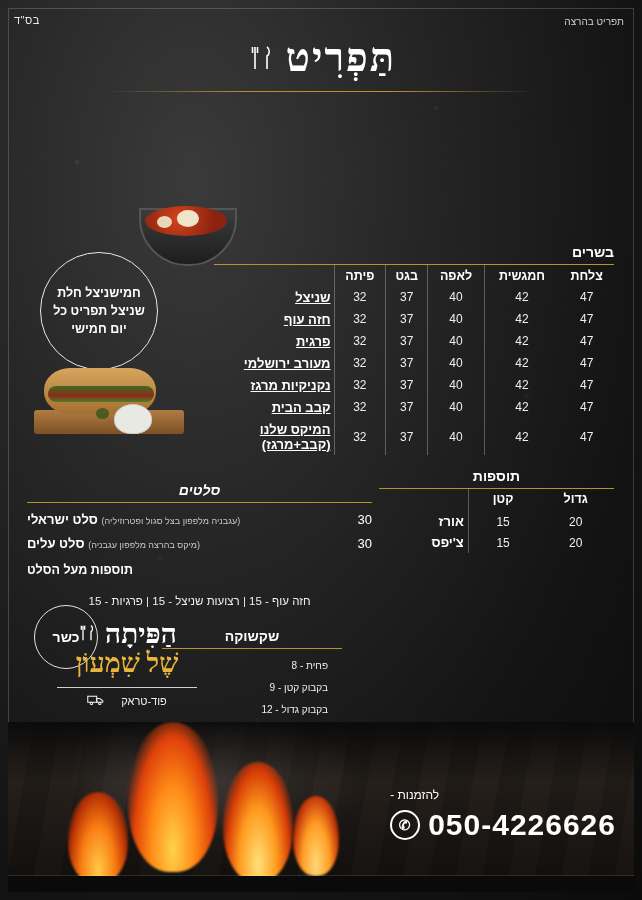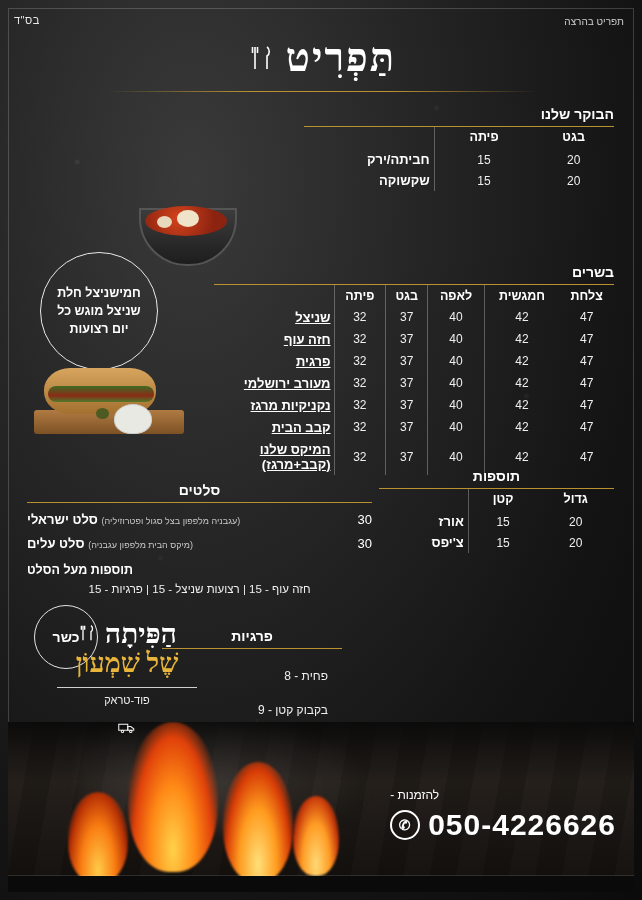--- a/index.html
+++ b/index.html
@@ -68,56 +68,56 @@
     font-size:12px;padding:3px 4px;text-align:center;color:#efefef;font-weight:normal;
   }
   .menu-table th{font-size:12.5px;color:#fff;font-weight:bold;padding-bottom:5px;}
   .menu-table td.name,.menu-table th.name{
     text-align:right;font-size:13px;font-weight:bold;color:#fff;width:42%;
   }
   .vsep{border-left:1px solid rgba(255,255,255,.28);}
 
   
   .meats{
-    position:absolute;top:244px;right:28px;width:400px;margin-top:20px;
+    position:absolute;top:244px;right:28px;width:400px;
   }
   .meats .menu-table td.name,.meats .menu-table th.name{width:30%;text-decoration:underline;}
   .meats .menu-table td,.meats .menu-table th{padding:3.5px 3px;}
 
   
   .extras{
     position:absolute;top:468px;right:28px;width:235px;
   }
   .extras .menu-table td.name,.extras .menu-table th.name{width:38%;}
 
   
   .salads{
     position:absolute;top:482px;right:270px;width:345px;text-align:right;
   }
-  .salads .sec-head{text-align:center;}
+  .salads .sec-head{text-align:center;font-style:italic;}
   .salad-row{
     display:flex;justify-content:space-between;align-items:baseline;
     font-size:13px;margin-top:9px;
   }
   .salad-name{font-weight:bold;color:#fff;}
   .salad-desc{font-size:9px;color:#c7c7c7;margin-right:15px;font-weight:normal;}
   .salad-price{font-size:13px;color:#fff;}
   .salad-sub-title{
     text-align:left;font-size:12.5px;font-weight:bold;margin-top:12px;color:#fff;
   }
   .salad-sub-line{
-    text-align:center;font-size:11.5px;margin-top:6px;color:#efefef;
+    text-align:center;font-size:11.5px;margin-top:18px;color:#efefef;
   }
 
   
   .drinks{
     position:absolute;top:628px;right:300px;width:180px;text-align:right;
   }
   .drinks .sec-head{text-align:center;}
-  .drink-row{font-size:12px;margin-top:20px;color:#efefef;padding-right:14px;}
+  .drink-row{font-size:10px;margin-top:11px;color:#efefef;padding-right:14px;}
 
   
   .kosher{
     position:absolute;top:605px;left:34px;width:62px;height:62px;border-radius:50%;
     border:1px solid #e3e3e3;display:flex;align-items:center;justify-content:center;
     font-size:14px;font-weight:bold;
   }
 
   
   .bubble{
@@ -180,21 +180,21 @@
     position:absolute;left:32px;top:618px;width:190px;text-align:center;
   }
   .logo-top{
     display:flex;align-items:center;justify-content:center;gap:8px;
     font-size:28px;font-weight:bold;font-family:"Liberation Serif", serif;color:#fff;
   }
   .logo-sub{
     font-size:27px;font-weight:bold;color:#e8b43a;font-family:"Liberation Serif", serif;margin-top:-2px;
   }
   .logo-rule{width:140px;height:1px;background:#cfcfcf;margin:8px auto 6px;}
-  .logo-foot{font-size:11px;color:#efefef;display:flex;gap:16px;align-items:center;justify-content:center;flex-direction:column;}
+  .logo-foot{font-size:11px;color:#efefef;display:flex;gap:16px;align-items:center;justify-content:center;}
 
   
   .wood{
     position:absolute;left:8px;right:8px;bottom:8px;height:170px;overflow:hidden;
     background:
       repeating-linear-gradient(100deg, #2b2521 0 26px, #231e1a 26px 52px),
       linear-gradient(#1a1714,#0d0c0b);
   }
   .wood:before{
     content:"";position:absolute;inset:0;
@@ -262,52 +262,29 @@
     <div class="title-rule"></div>
   </div>
 
   <div class="pot">
     <div class="bowl"></div>
       <div class="stew"></div>
       <div class="egg"></div>
       <div class="egg2"></div>
   </div>
 
-  <div class="bubble bubble-2">חמישניצל חלת שניצל מוגש כל יום רצועות</div>
+  <div class="bubble bubble-2">חמישניצל חלת שניצל תפריט כל יום חמישי</div>
   <div class="sandwich">
     <div class="board"></div>
       <div class="bread"></div>
       <div class="filling"></div>
     <div class="olive"></div>
       <div class="dip"></div>
   </div>
 
-  <div class="morning">
-    <div class="sec-head">הבוקר שלנו</div>
-    <div class="gold-line"></div>
-    <table class="menu-table">
-      <tbody>
-          <tr>
-        <th>בגט</th>
-        <th class="vsep">פיתה</th>
-        <th class="name"></th>
-      </tr>
-      <tr>
-        <td>20</td>
-        <td class="vsep">15</td>
-        <td class="name">חביתה/ירק</td>
-      </tr>
-      <tr>
-        <td>20</td>
-        <td class="vsep">15</td>
-        <td class="name">שקשוקה</td>
-      </tr>
-    </tbody>
-      </table>
-  </div>
 
   <div class="meats">
     <div class="sec-head">בשרים</div>
     <div class="gold-line"></div>
     <table class="menu-table">
       <tbody>
           <tr>
         <th>צלחת</th>
         <th class="vsep">חמגשית</th>
         <th class="vsep">לאפה</th>
@@ -407,31 +384,31 @@
       <span class="salad-price">30</span>
       <span>
         <span class="salad-desc">(עגבניה מלפפון בצל סגול ופטרוזיליה)</span>
         <span class="salad-name">סלט ישראלי</span>
       </span>
     </div>
 
     <div class="salad-row">
       <span class="salad-price">30</span>
       <span>
-        <span class="salad-desc">(מיקס הבית מלפפון עגבניה)</span>
+        <span class="salad-desc">(מיקס בהרצה מלפפון עגבניה)</span>
         <span class="salad-name">סלט עלים</span>
       </span>
     </div>
 
     <div class="salad-sub-title">תוספות מעל הסלט</div>
     <div class="salad-sub-line">חזה עוף - 15  |  רצועות שניצל - 15  |  פרגיות - 15</div>
   </div>
 
   <div class="drinks">
-    <div class="sec-head">פרגיות</div>
+    <div class="sec-head">שקשוקה</div>
     <div class="gold-line"></div>
     <div class="drink-row">פחית - 8</div>
     <div class="drink-row">בקבוק קטן - 9</div>
     <div class="drink-row">בקבוק גדול - 12</div>
   </div>
 
   <div class="kosher">כשר</div>
 
   <div class="wood">
     <div class="smoke"></div>

